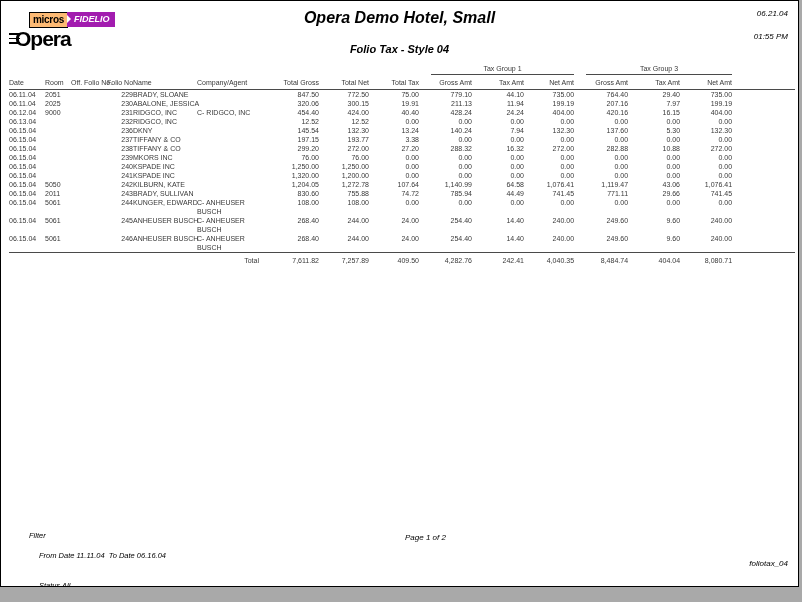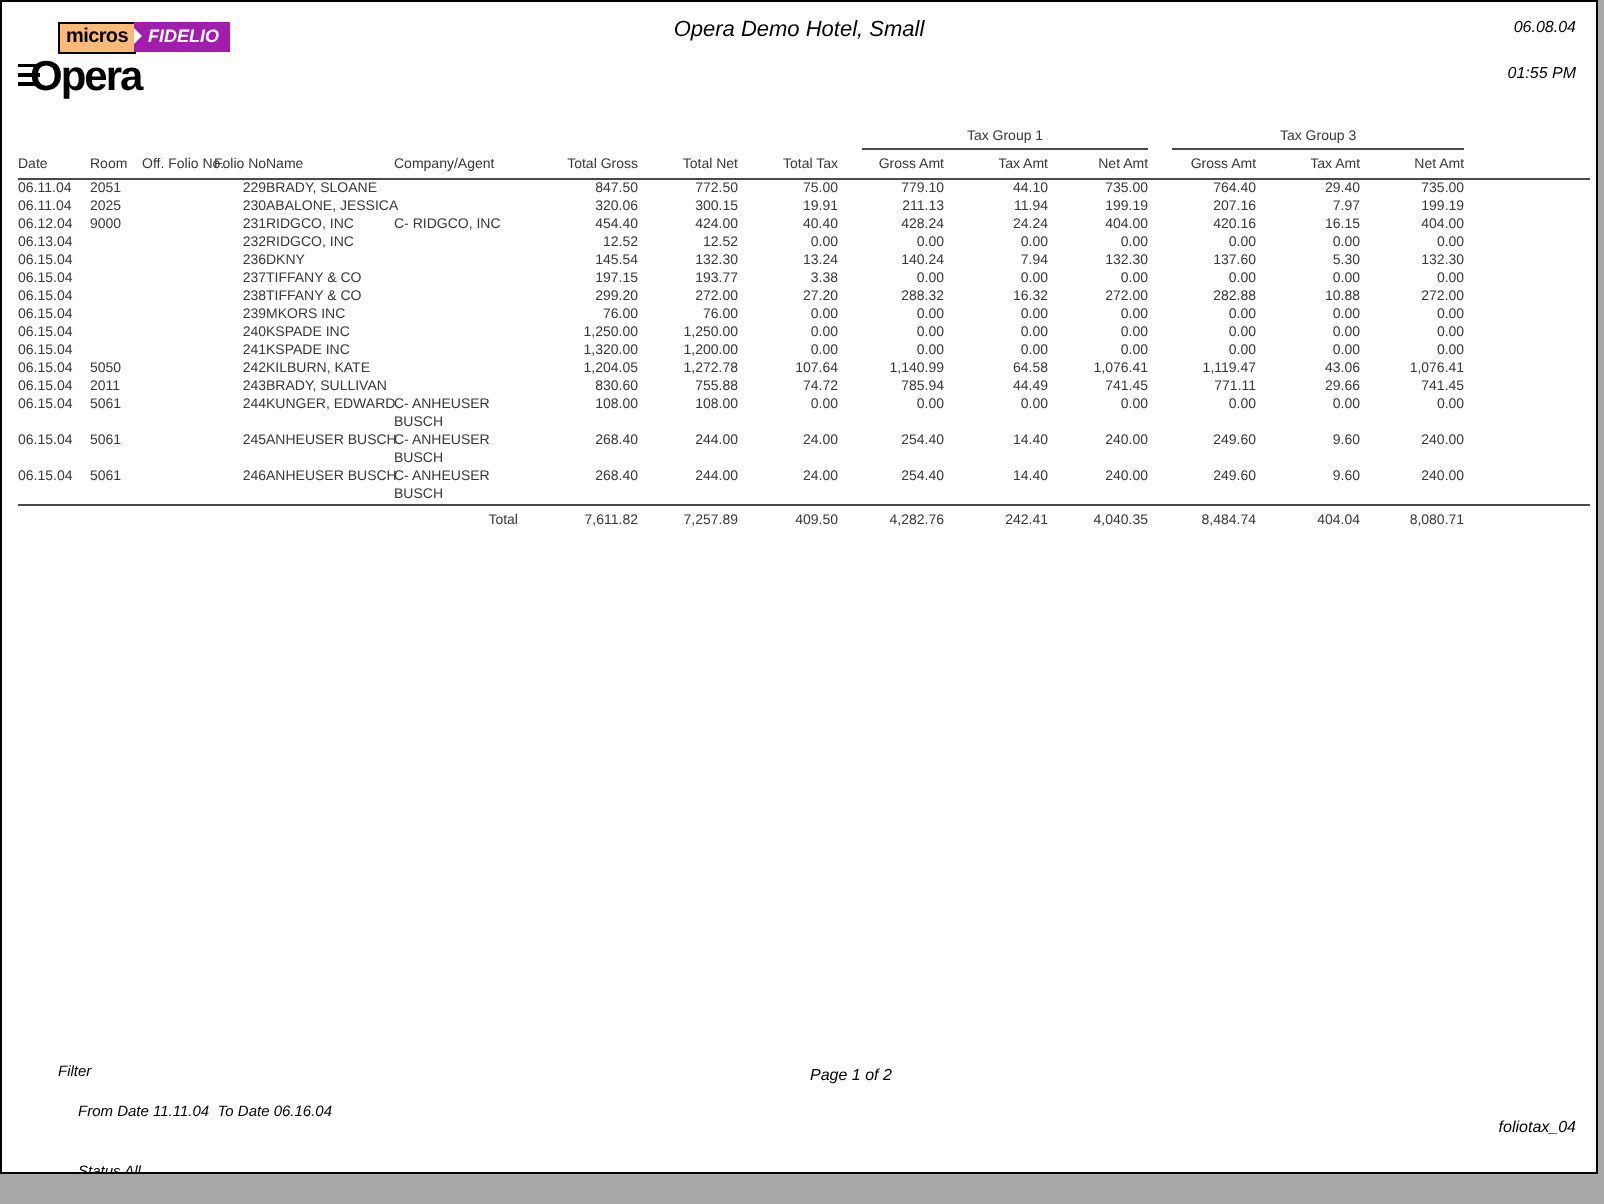--- a/index.html
+++ b/index.html
@@ -38,21 +38,21 @@
     position:absolute; top:26px; left:8px;
     font-size:21px; font-weight:bold; letter-spacing:-1px; white-space:nowrap;
   }
   .opera-lines {
     display:inline-block; width:11px; height:12px; margin-right:-5px;
     position:relative; top:-1px;
     background:repeating-linear-gradient(to bottom,#000 0 1.7px, transparent 1.7px 4.6px);
   }
   .hotel-name {
     position:absolute; top:8px; left:0; width:100%; text-align:center;
-    font-size:11px; font-weight:normal; font-style:italic;
+    font-size:16px; font-weight:bold; font-style:italic;
   }
   .hdr-date { position:absolute; top:8px;  right:10px; font-size:8px; font-style:italic; }
   .hdr-time { position:absolute; top:31px; right:10px; font-size:8px; font-style:italic; }
   .report-title {
     position:absolute; top:42px; left:0; width:100%; text-align:center;
     font-size:11px; font-weight:bold; font-style:italic;
   }
 
   
   table.report {
@@ -83,22 +83,23 @@
 
 <div class="page">
 
   <div class="logo-block">
     <span class="micros-box">micros</span><span class="fidelio-box">FIDELIO</span>
   </div>
   <div class="opera-logo">
     <span class="opera-lines"></span><span>Opera</span>
   </div>
   <div class="hotel-name">Opera Demo Hotel, Small</div>
-  <div class="hdr-date">06.08.04</div>
+  <div class="hdr-date">06.21.04</div>
   <div class="hdr-time">01:55 PM</div>
+  <div class="report-title">Folio Tax - Style 04</div>
 
   <table class="report">
     <colgroup>
       <col style="width:36px">
         <col style="width:26px">
         <col style="width:36px">
         <col style="width:26px">
       <col style="width:64px">
         <col style="width:62px">
         <col style="width:60px">

